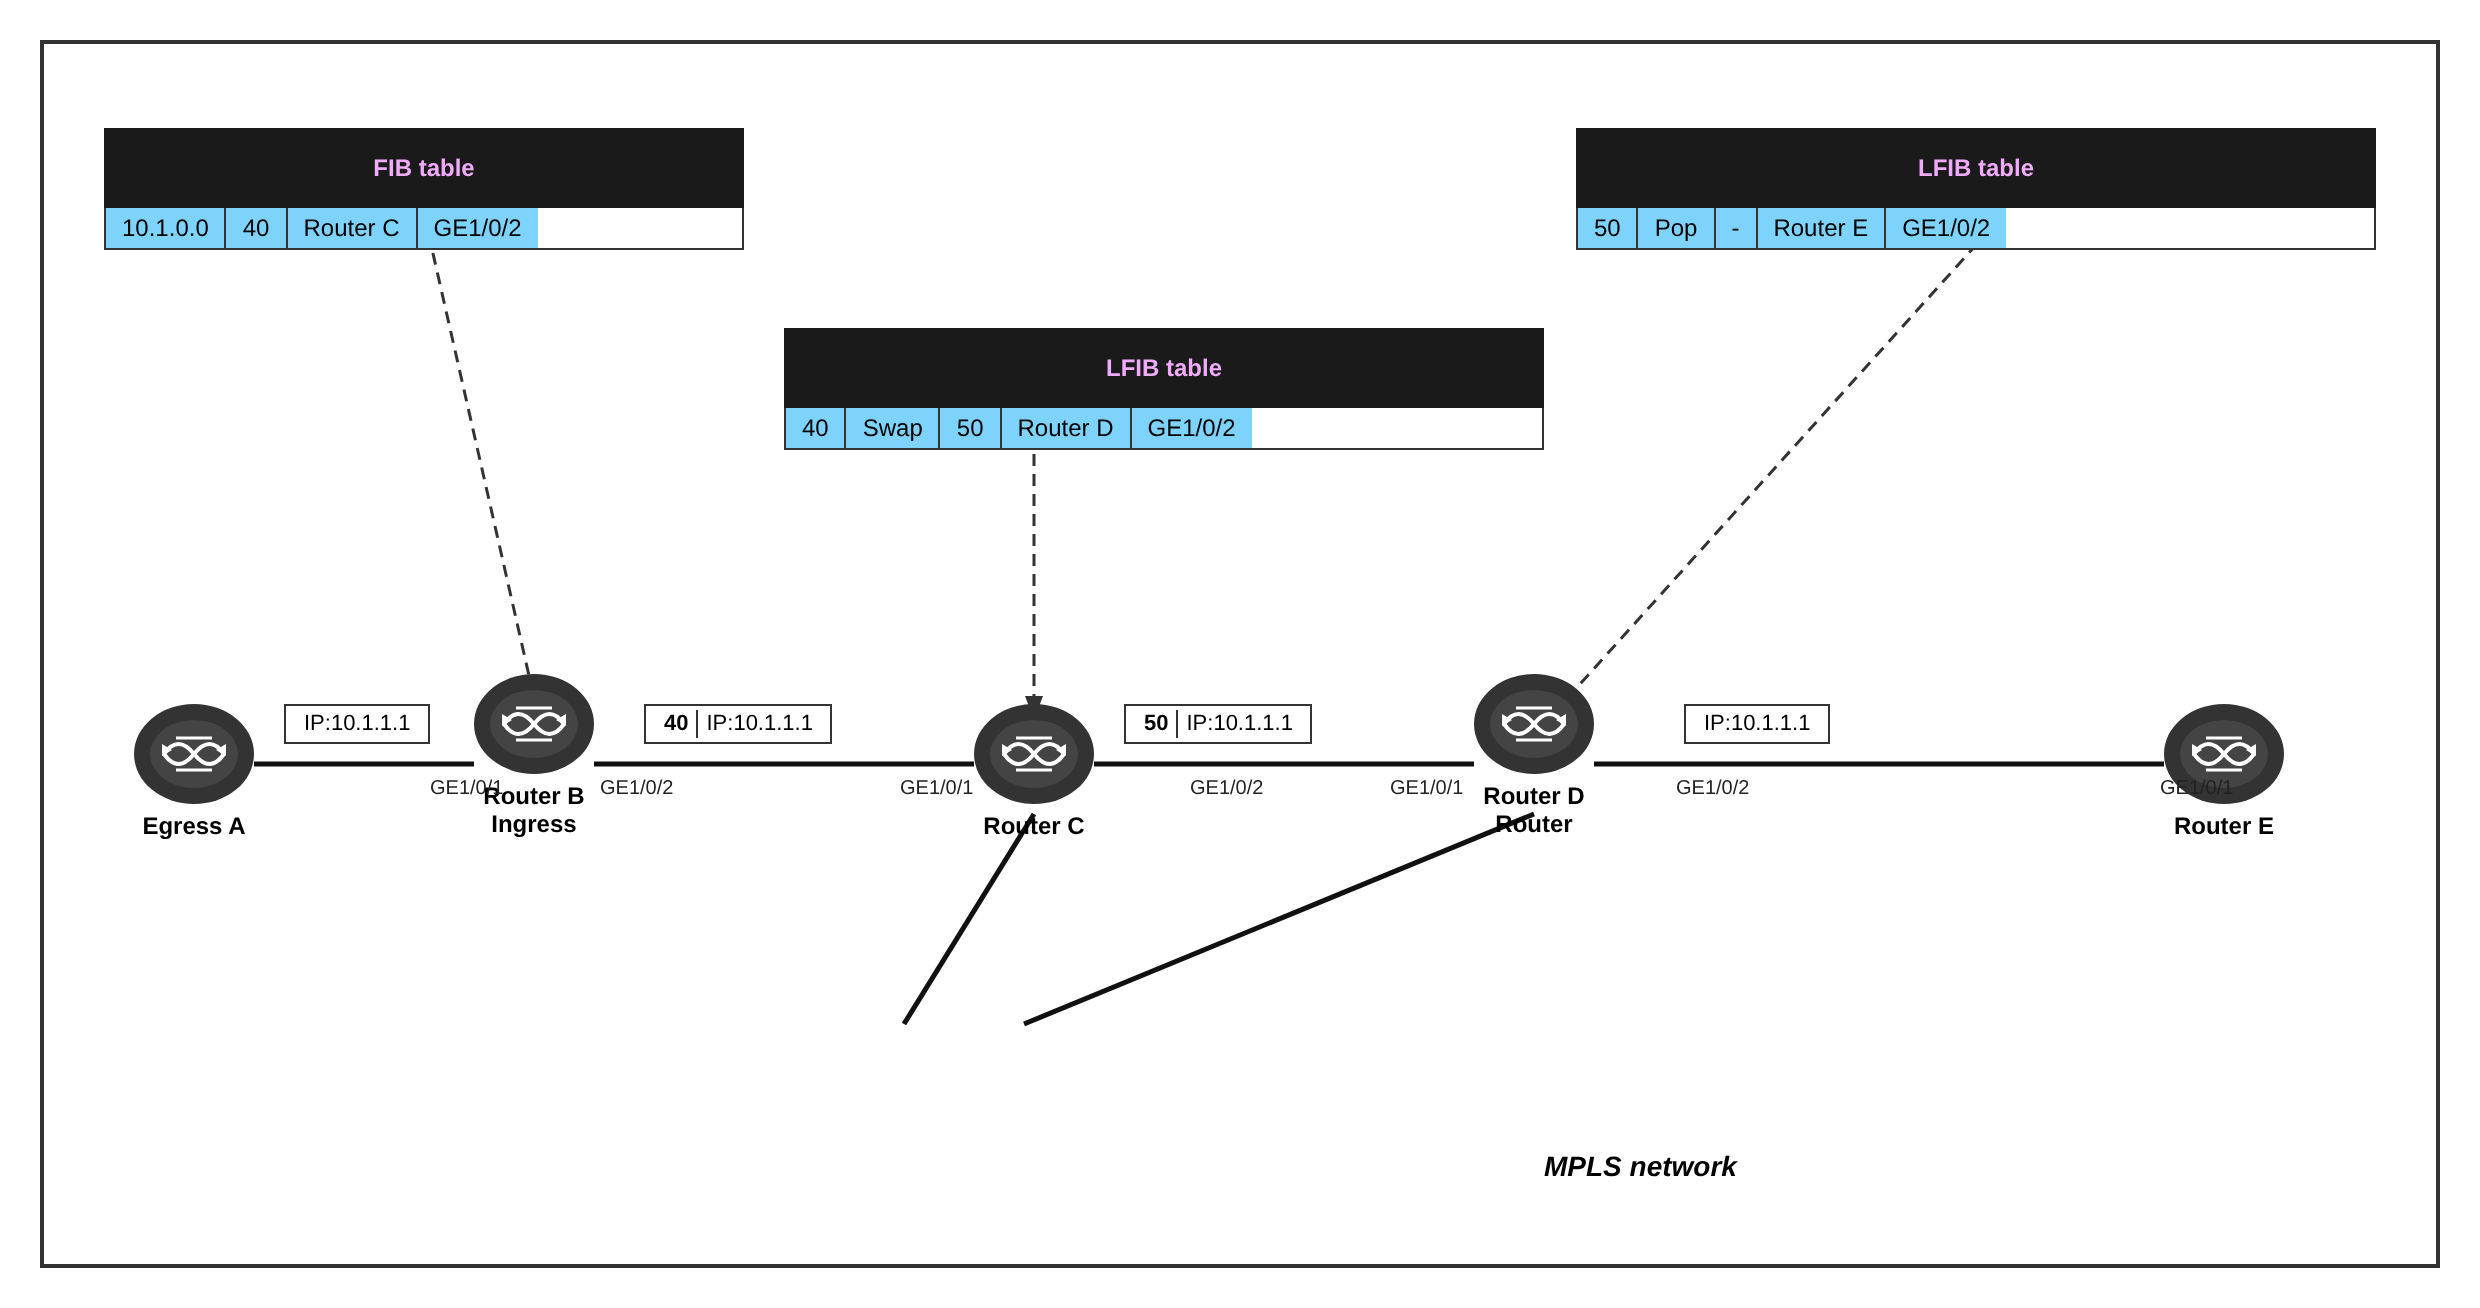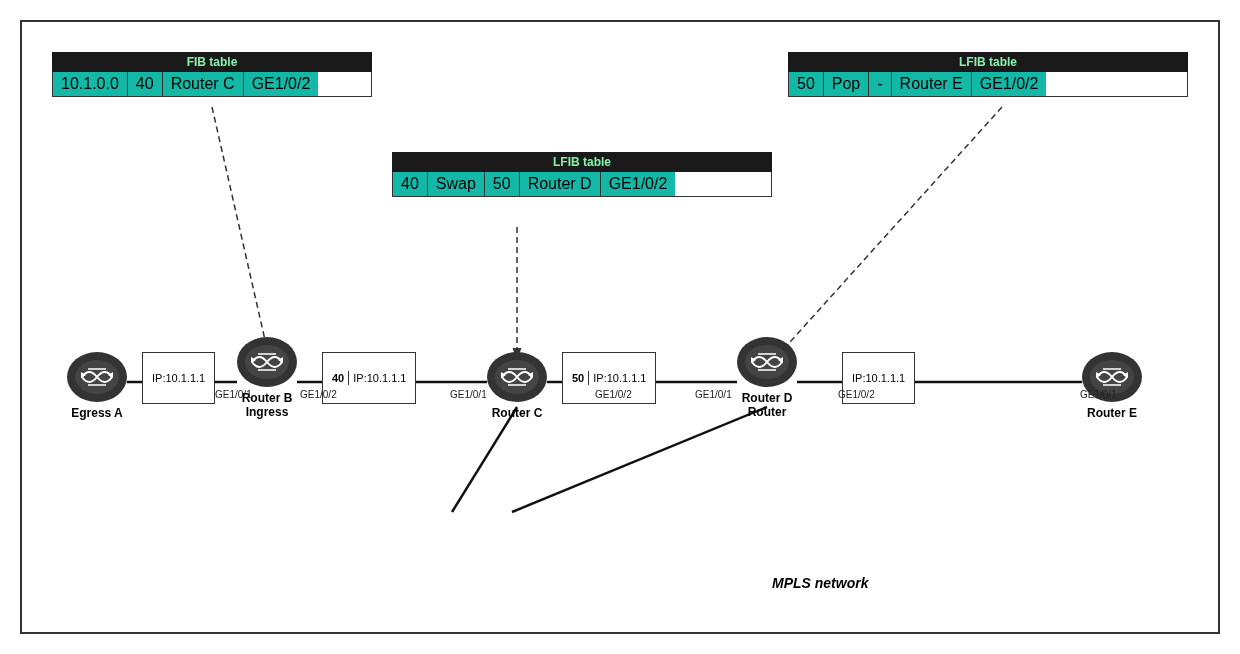--- a/index.html
+++ b/index.html
@@ -20,37 +20,38 @@
     }
 
     
     .table-box {
       position: absolute;
       display: flex;
       flex-direction: column;
     }
     .table-header {
       background: #1a1a1a;
-      color: #86efac;
+      color: #f0abfc;
       font-size: 12px;
       font-weight: bold;
-      padding: 3px 8px;
+      padding: 13px 8px;
       text-align: center;
+      margin-top: 12px;
     }
     .table-row {
       display: flex;
       border: 1px solid #333;
       border-top: none;
     }
     .table-cell {
       padding: 3px 8px;
-      font-size: 16px;
+      font-size: 12px;
       border-right: 1px solid #333;
       text-align: center;
-      background: #14b8a6;
+      background: #7dd3fc;
     }
     .table-cell:last-child {
       border-right: none;
     }
 
     
     .fib-table {
       left: 30px;
       top: 30px;
       width: 320px;
@@ -100,21 +101,21 @@
       margin-top: 4px;
       white-space: nowrap;
     }
 
     
     .packet-label {
       position: absolute;
       border: 1px solid #333;
       background: #fff;
       font-size: 11px;
-      padding: 18px 5px;
+      padding: 2px 5px;
       display: flex;
       align-items: center;
     }
     .packet-label .label-part {
       padding: 1px 4px;
       border-right: 1px solid #333;
     }
     .packet-label .label-part:last-child {
       border-right: none;
     }

